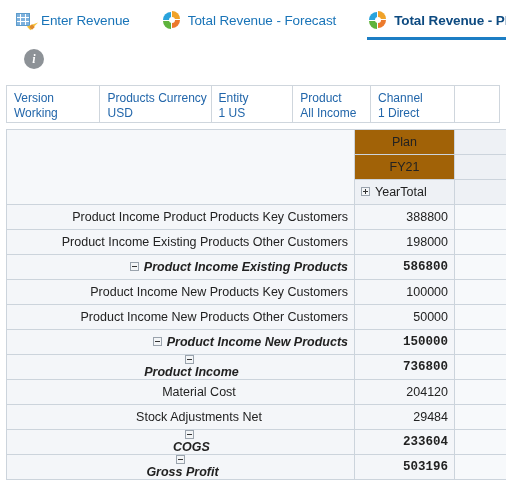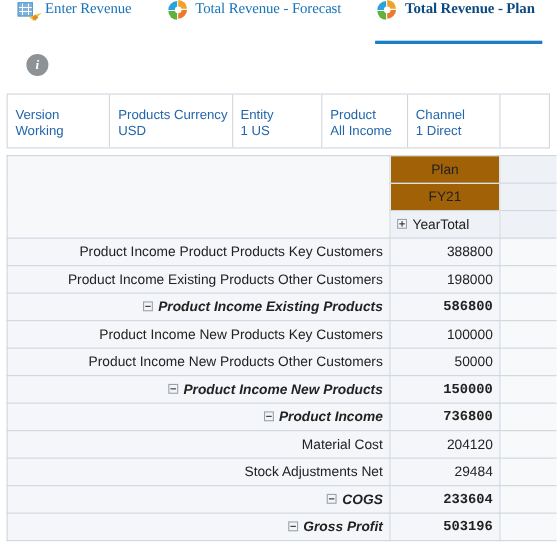--- a/index.html
+++ b/index.html
@@ -15,28 +15,27 @@
   .tabbar {
     position: relative;
     height: 40px;
     display: flex;
     align-items: stretch;
     padding-left: 14px;
     background: #ffffff;
   }
   .tab {
     display: flex;
-    align-items: flex-start;
+    align-items: center;
     gap: 7px;
     padding: 0 13px 0 2px;
     margin-right: 18px;
     position: relative;
     cursor: pointer;
     white-space: nowrap;
-    font-family: Liberation Serif, serif;
   }
   .tab-label {
     font-size: 13.5px;
     color: #1974b8;
     letter-spacing: -0.1px;
   }
   .tab.active .tab-label {
     color: #0d4a80;
     font-weight: bold;
   }
@@ -114,21 +113,21 @@
     cursor: pointer;
     line-height: 1;
   }
 
   
   .povwrap { padding: 7px 2px 0 2px; }
   .pov {
     display: flex;
     border: 1px solid #cfd6dd;
     background: #ffffff;
-    height: 50px;
+    height: 38px;
     margin: 0 4px;
   }
   .pov-cell {
     border-right: 1px solid #cfd6dd;
     padding: 3px 0 0 7px;
     display: flex;
     flex-direction: column;
     justify-content: center;
     cursor: pointer;
     overflow: hidden;
@@ -229,21 +228,21 @@
     position: absolute;
     top: 1px; bottom: 1px; left: 3px;
     width: 1px; background: #333;
   }
   .rowlabel-flex {
     display: flex;
     align-items: center;
     justify-content: flex-end;
     height: 100%;
   }
-  .rowlabel-flex.leftalign { justify-content: flex-end; }
+  .rowlabel-flex.leftalign { justify-content: center; flex-direction: column; }
 </style>
 </head>
 <body>
 
 <div class="tabbar">
   <div class="tab">
     <span class="tab-icon ico-grid-pencil">
       <span class="g-body"></span>
         <span class="g-pencil"></span>
         <span class="g-tip"></span>

